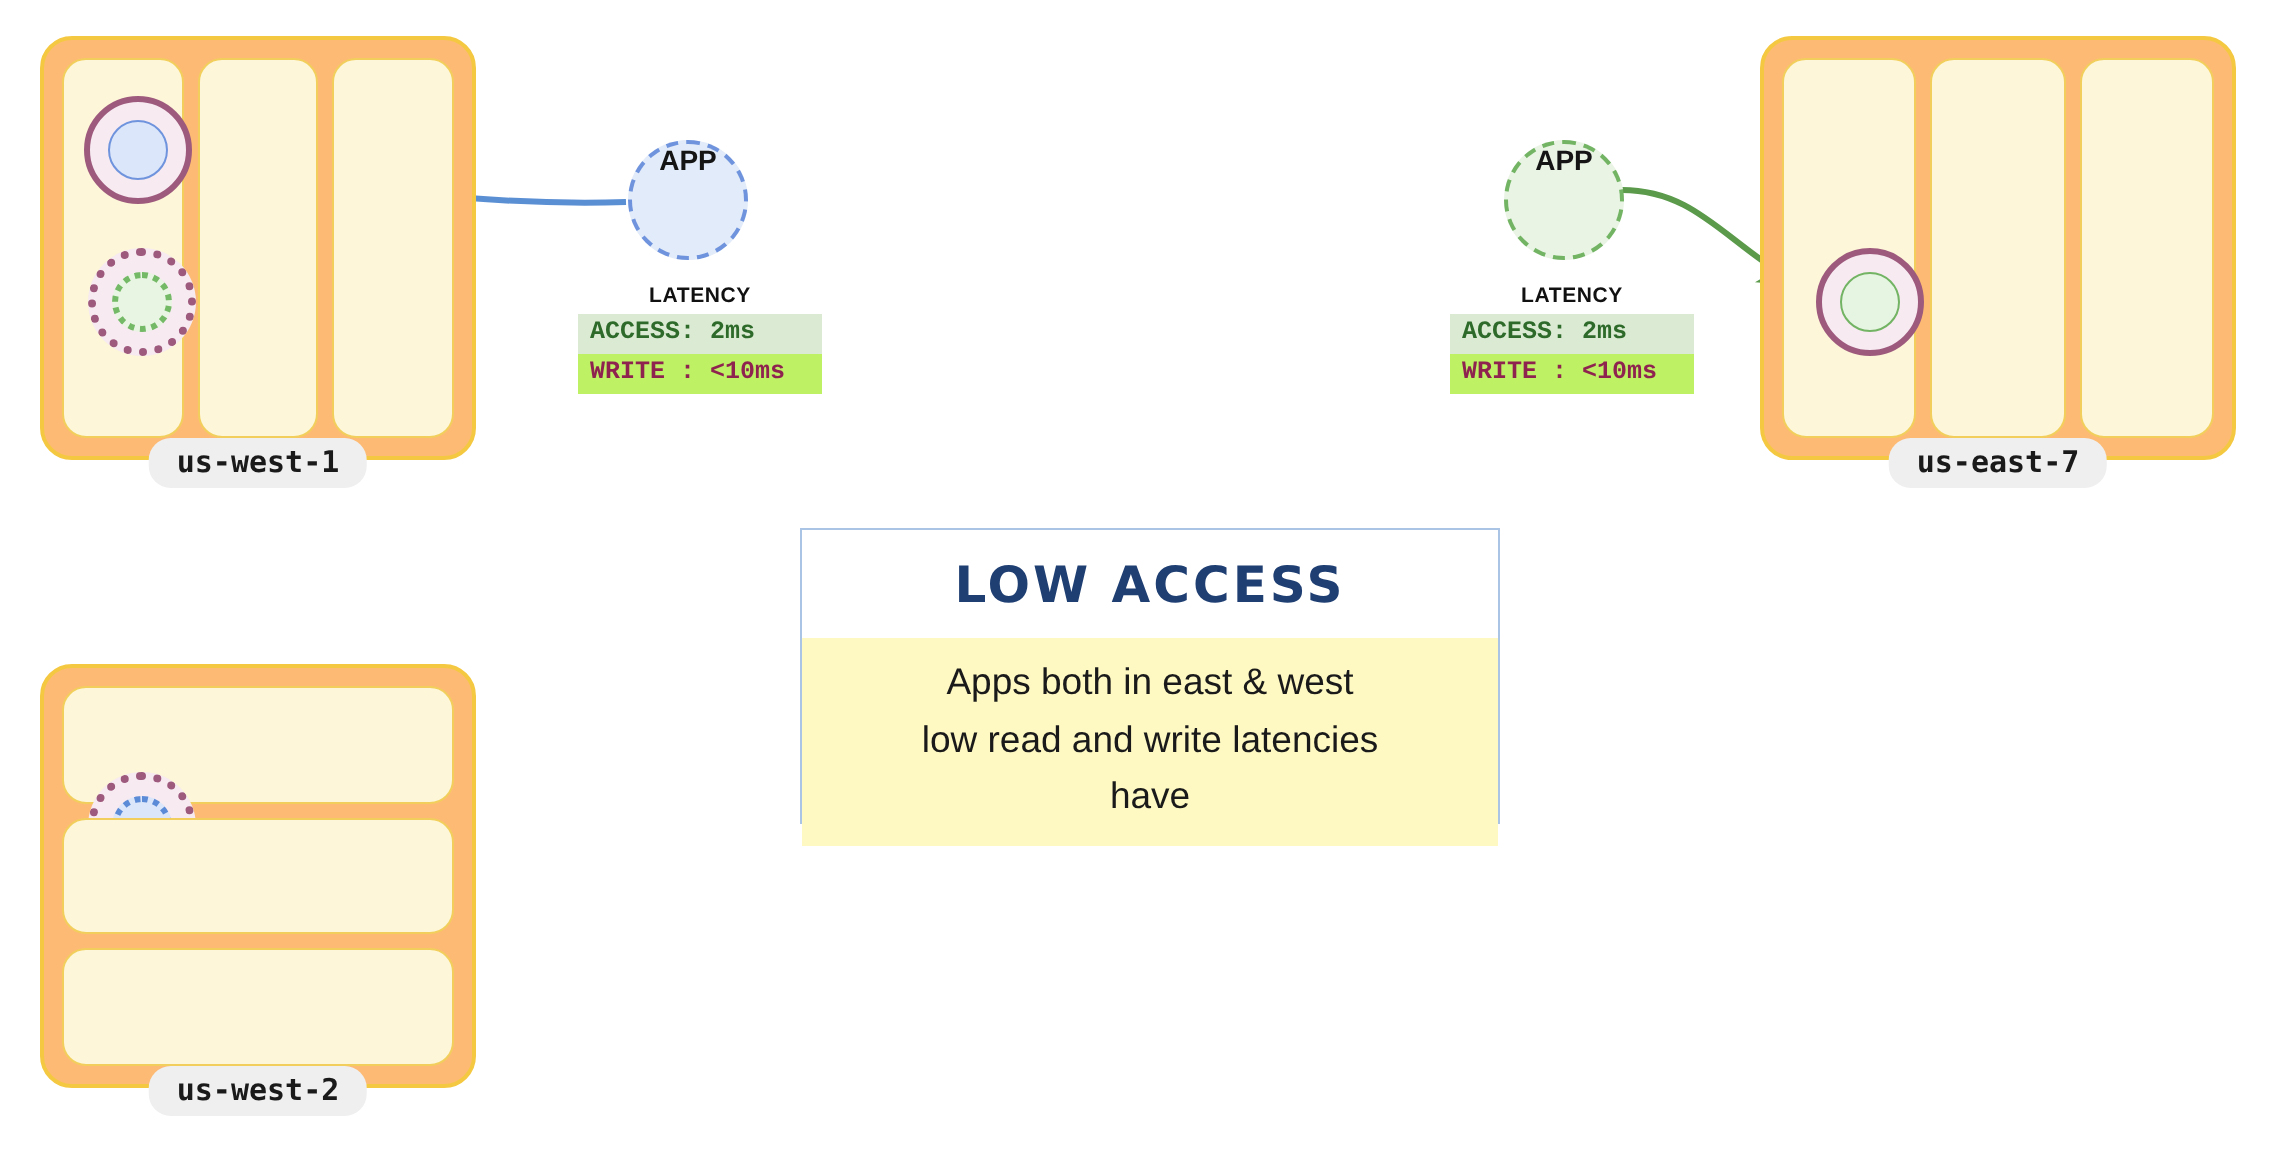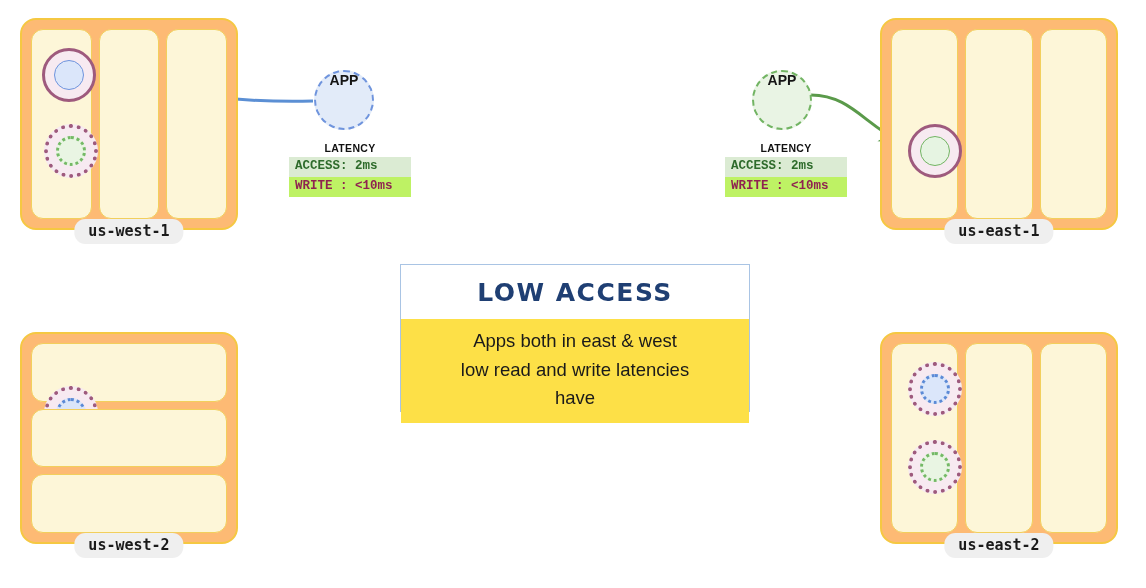--- a/index.html
+++ b/index.html
@@ -136,21 +136,21 @@
     color: #1f3f73;
     font-family: "DejaVu Sans", sans-serif;
     font-weight: bold;
     font-size: 25px;
     letter-spacing: 1.5px;
     padding: 13px 0 12px 0;
     background: #ffffff;
   }
   .callout-body {
     flex: 1;
-    background: #fde047;
+    background: #fef9c3;
     text-align: center;
     color: #1a1a1a;
     font-family: "Liberation Sans", sans-serif;
     font-size: 18.5px;
     line-height: 1.55;
     padding: 8px 0 10px 0;
   }
   .callout-body div { white-space: nowrap; }
 </style>
 </head>
@@ -186,47 +186,34 @@
   </div>
 
   <div class="region" style="left:880px; top:18px; width:238px; height:212px;">
     <div class="az">
       <div class="node node-outer-solid" style="left:16px; top:94px; width:54px; height:54px;">
         <div class="node-inner inner-green-solid" style="width:30px; height:30px;"></div>
       </div>
     </div>
     <div class="az"></div>
     <div class="az"></div>
-    <div class="region-label" style="bottom:-16px;">us-east-1</div>
+    <div class="region-label" style="bottom:-16px;">us-east-7</div>
   </div>
 
   <div class="region" style="left:20px; top:332px; width:218px; height:212px;flex-direction:column;">
     <div class="az">
       <div class="node node-outer-dotted" style="left:12px; top:42px; width:54px; height:54px;">
         <div class="node-inner inner-blue-dotted" style="width:30px; height:30px;"></div>
       </div>
     </div>
     <div class="az"></div>
     <div class="az"></div>
     <div class="region-label" style="bottom:-16px;">us-west-2</div>
   </div>
 
-  <div class="region" style="left:880px; top:332px; width:238px; height:212px;">
-    <div class="az">
-      <div class="node node-outer-dotted" style="left:16px; top:18px; width:54px; height:54px;">
-        <div class="node-inner inner-blue-dotted" style="width:30px; height:30px;"></div>
-      </div>
-      <div class="node node-outer-dotted" style="left:16px; top:96px; width:54px; height:54px;">
-        <div class="node-inner inner-green-dotted" style="width:30px; height:30px;"></div>
-      </div>
-    </div>
-    <div class="az"></div>
-    <div class="az"></div>
-    <div class="region-label" style="bottom:-16px;">us-east-2</div>
-  </div>
 
   <div class="app-circle app-blue" style="left:314px; top:70px; width:60px; height:60px;">
     <span>APP</span>
   </div>
   <div class="latency-block" style="left:289px; top:142px; width:122px;">
     <div class="latency-title">LATENCY</div>
     <div class="latency-row latency-access">ACCESS: 2ms</div>
     <div class="latency-row latency-write">WRITE : &lt;10ms</div>
   </div>
 

